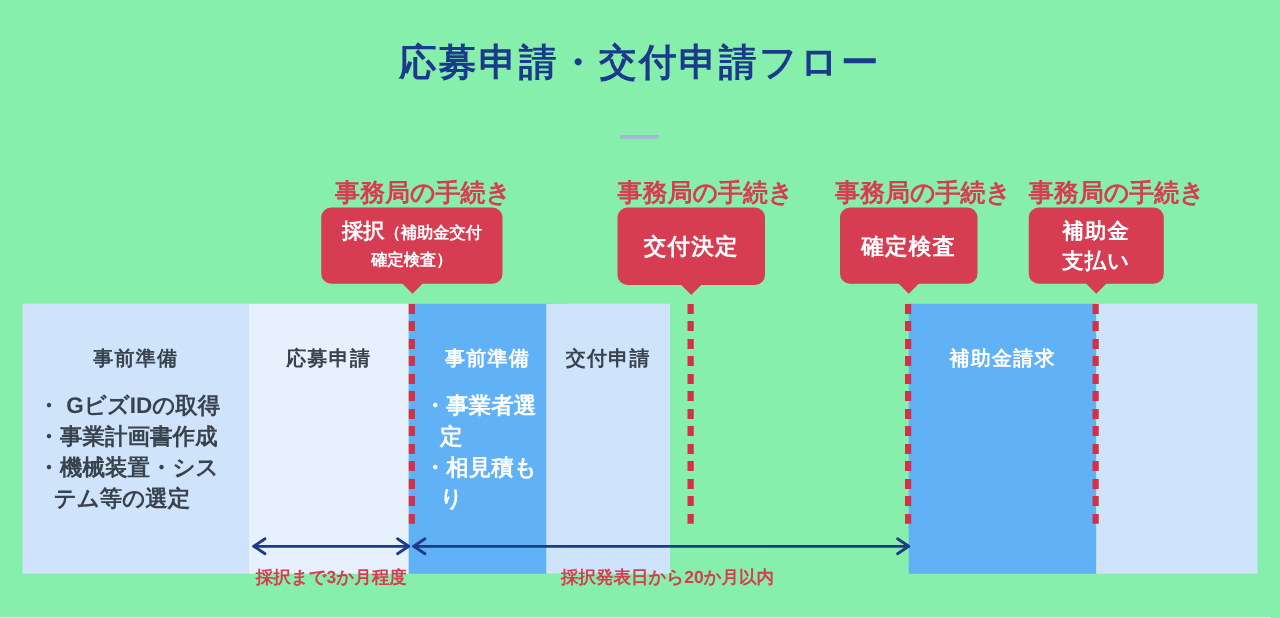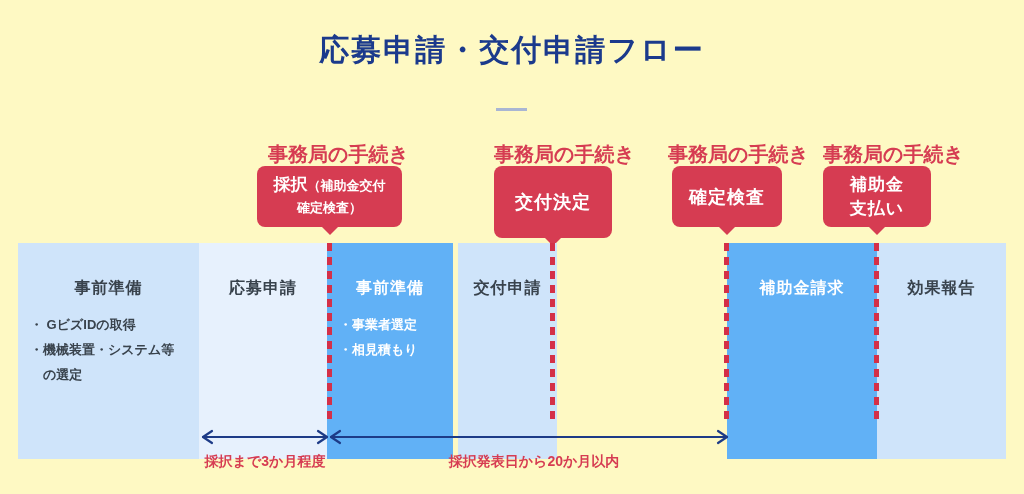--- a/index.html
+++ b/index.html
@@ -1,17 +1,17 @@
 <!DOCTYPE html>
 <html style="--title-navy: #1b3a8c; --accent-red: #d63c52; --dash-red: #d43048; --highlight-blue: #61b1f6; --light-blue: #cfe4fa; --lighter-blue: #e7f1fd; --arrow-navy: #1d3b87; --text-dark: #39434d; --divider: #a9b6d3;"><head>
 <meta charset="utf-8">
 <style>
   html,body{margin:0;padding:0;background:#ffffff;}
   #canvas{
-    position:relative;width:1024px;height:494px;background:#fef9c3;overflow:hidden;
+    position:relative;width:1024px;height:494px;background:#86efac;overflow:hidden;
     font-family:"Liberation Sans","DejaVu Sans",sans-serif;
     -webkit-font-smoothing:antialiased;
   }
   
   .page-title{
     position:absolute;left:0;top:30px;width:1024px;text-align:center;
     font-size:30px;font-weight:800;letter-spacing:2px;
     color:var(--title-navy,#1b3a8c);
   }
   .title-divider{
@@ -46,21 +46,21 @@
     text-align:center;color:var(--text-dark,#39434d);
   }
   .phase.light{background:var(--light-blue,#cfe4fa);}
   .phase.lighter{background:var(--lighter-blue,#e7f1fd);}
   .phase.highlight{background:var(--highlight-blue,#61b1f6);color:#ffffff;}
   .phase-title{
     padding-top:31px;font-size:16px;font-weight:bold;letter-spacing:1px;line-height:27px;
   }
   .phase-items{
     margin:11px 0 0 0;padding:0 12px;list-style:none;text-align:left;
-    font-size:13px;font-weight:bold;line-height:25px;
+    font-size:18px;font-weight:bold;line-height:25px;
   }
   .phase-items li{padding-left:13px;text-indent:-13px;}
   
   .dash-line{
     position:absolute;top:243px;width:5px;height:176px;z-index:5;
     background:repeating-linear-gradient(to bottom,
       var(--dash-red,#d43048) 0px,var(--dash-red,#d43048) 8px,
       rgba(255,255,255,0) 8px,rgba(255,255,255,0) 14px);
   }
   
@@ -82,21 +82,21 @@
     <div class="callout-tag" style="margin-left:11px">事務局の手続き</div>
     <div class="bubble" style="left:0;width:145px;height:61px">
       <div class="line"><span class="big">採択</span><span class="small">（補助金交付</span></div>
       <div class="line small">確定検査）</div>
       <div class="pointer"></div>
     </div>
   </div>
 
   <div class="callout" style="left:494px">
     <div class="callout-tag">事務局の手続き</div>
-    <div class="bubble" style="left:0;width:118px;height:72px">
+    <div class="bubble" style="left:0;width:118px;height:62px">
       <div class="line mid">交付決定</div>
       <div class="pointer"></div>
     </div>
   </div>
 
   <div class="callout" style="left:672px">
     <div class="callout-tag" style="margin-left:-4px">事務局の手続き</div>
     <div class="bubble" style="left:0;width:110px;height:61px">
       <div class="line mid">確定検査</div>
       <div class="pointer"></div>
@@ -109,48 +109,48 @@
       <div class="line mid2">補助金</div>
       <div class="line mid2">支払い</div>
       <div class="pointer"></div>
     </div>
   </div>
 
   <div class="phase light" style="left:18px;width:181px">
     <div class="phase-title">事前準備</div>
     <ul class="phase-items">
       <li>・ GビズIDの取得</li>
+      <li>・事業計画書作成</li>
       <li>・機械装置・システム等の選定</li>
     </ul>
   </div>
 
   <div class="phase lighter" style="left:199px;width:128px">
     <div class="phase-title">応募申請</div>
   </div>
 
   <div class="phase highlight" style="left:327px;width:126px">
     <div class="phase-title">事前準備</div>
     <ul class="phase-items">
       <li>・事業者選定</li>
       <li>・相見積もり</li>
     </ul>
   </div>
 
-  <div class="phase light" style="left:458px;width:99px">
+  <div class="phase light" style="left:437px;width:99px">
     <div class="phase-title">交付申請</div>
   </div>
 
 
   <div class="phase highlight" style="left:727px;width:150px">
     <div class="phase-title">補助金請求</div>
   </div>
 
   <div class="phase light" style="left:877px;width:129px">
     <div class="phase-title">
-      <div>効果報告</div>
     </div>
   </div>
 
   <div class="dash-line" style="left:327px"></div>
   <div class="dash-line" style="left:550px"></div>
   <div class="dash-line" style="left:724px"></div>
   <div class="dash-line" style="left:874px"></div>
 
   <svg class="arrow-svg" style="left:199px" width="132" height="18">
     <g stroke="#1d3b87" stroke-width="2.2" fill="none" stroke-linecap="round" stroke-linejoin="round">

